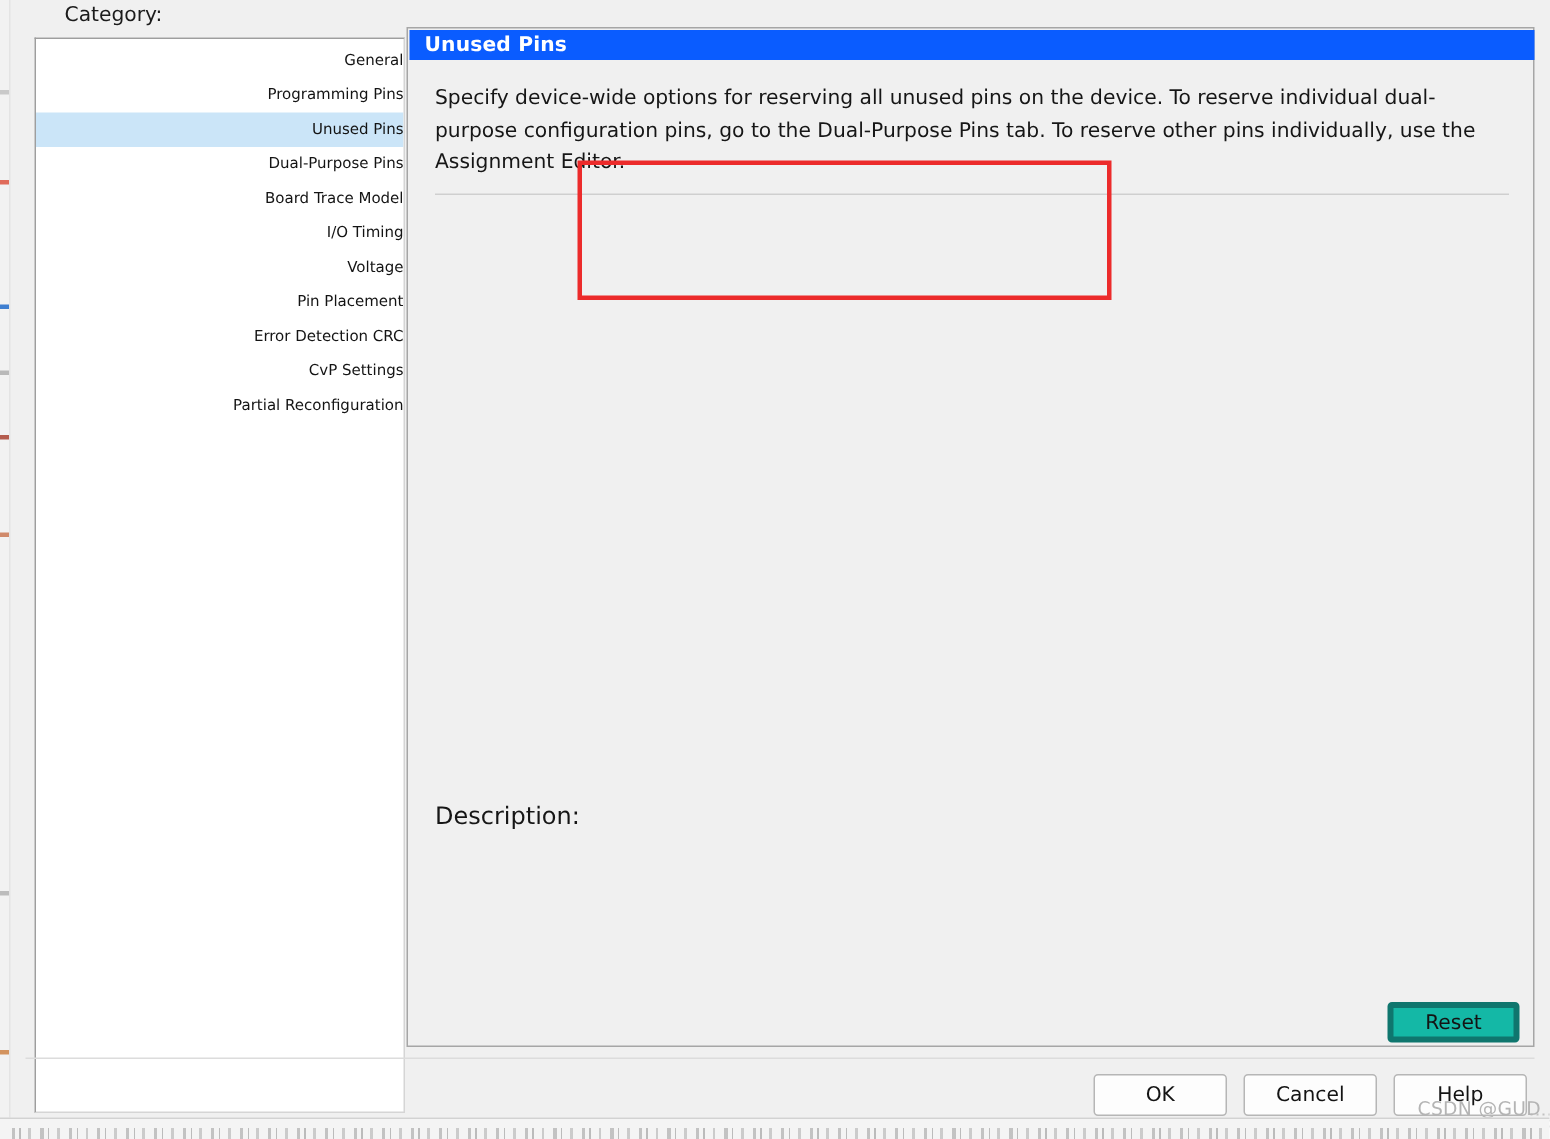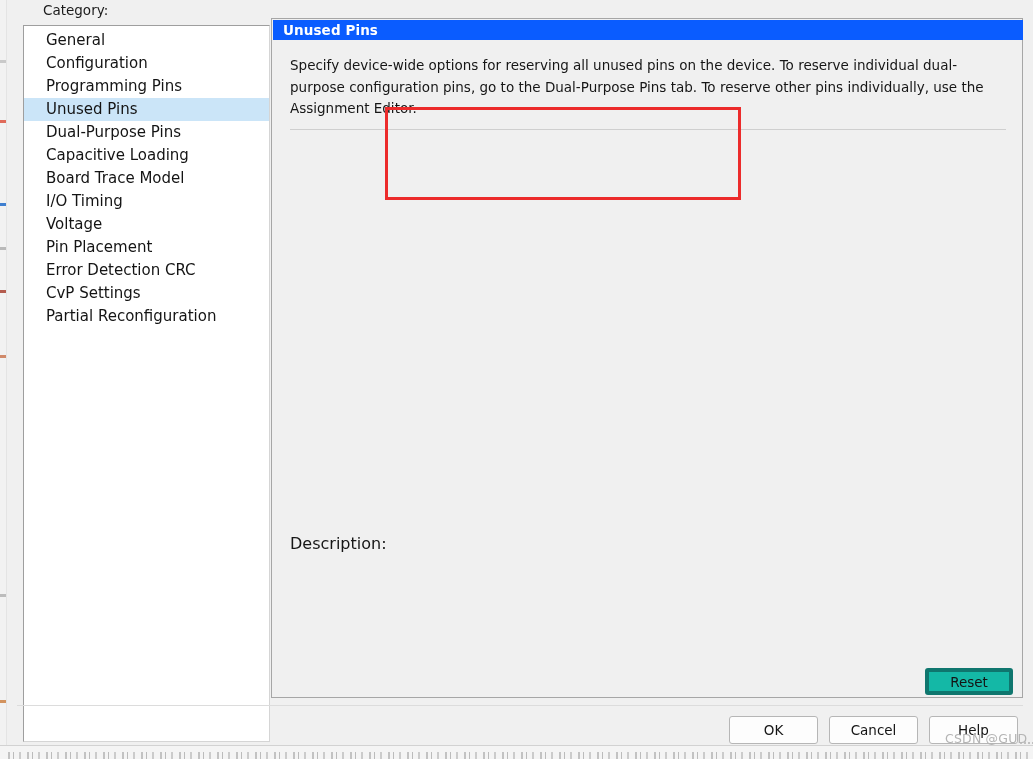--- a/index.html
+++ b/index.html
@@ -97,23 +97,24 @@
     border-right-color: #d5d5d5;
     border-bottom-color: #d5d5d5;
     box-sizing: border-box;
     overflow: hidden;
     padding-top: 3px;
   }
   .cat-item {
     height: 23px;
     line-height: 23px;
     padding-left: 22px;
-    font-size: 15px;
+    font-size: 10px;
     color: #141414;
     white-space: nowrap;
+    text-align: right;
   }
   .cat-item.selected {
     background: #cbe5f8;
   }
 
   
   .content-panel {
     position: absolute;
     left: 264px; top: 18px;
     width: 752px; height: 680px;
@@ -289,25 +290,23 @@
       <i class="c7"></i>
       <i class="c8"></i>
   </div>
 
   <div class="dialog-frame">
 
     <div class="category-label">Category:</div>
 
     <div class="category-list" id="category-list">
         <div class="cat-item">General</div>
-        <div class="cat-item">Configuration</div>
         <div class="cat-item">Programming Pins</div>
         <div class="cat-item selected">Unused Pins</div>
         <div class="cat-item">Dual-Purpose Pins</div>
-        <div class="cat-item">Capacitive Loading</div>
         <div class="cat-item">Board Trace Model</div>
         <div class="cat-item">I/O Timing</div>
         <div class="cat-item">Voltage</div>
         <div class="cat-item">Pin Placement</div>
         <div class="cat-item">Error Detection CRC</div>
         <div class="cat-item">CvP Settings</div>
         <div class="cat-item">Partial Reconfiguration</div>
       </div>
 
     <div class="content-panel">

